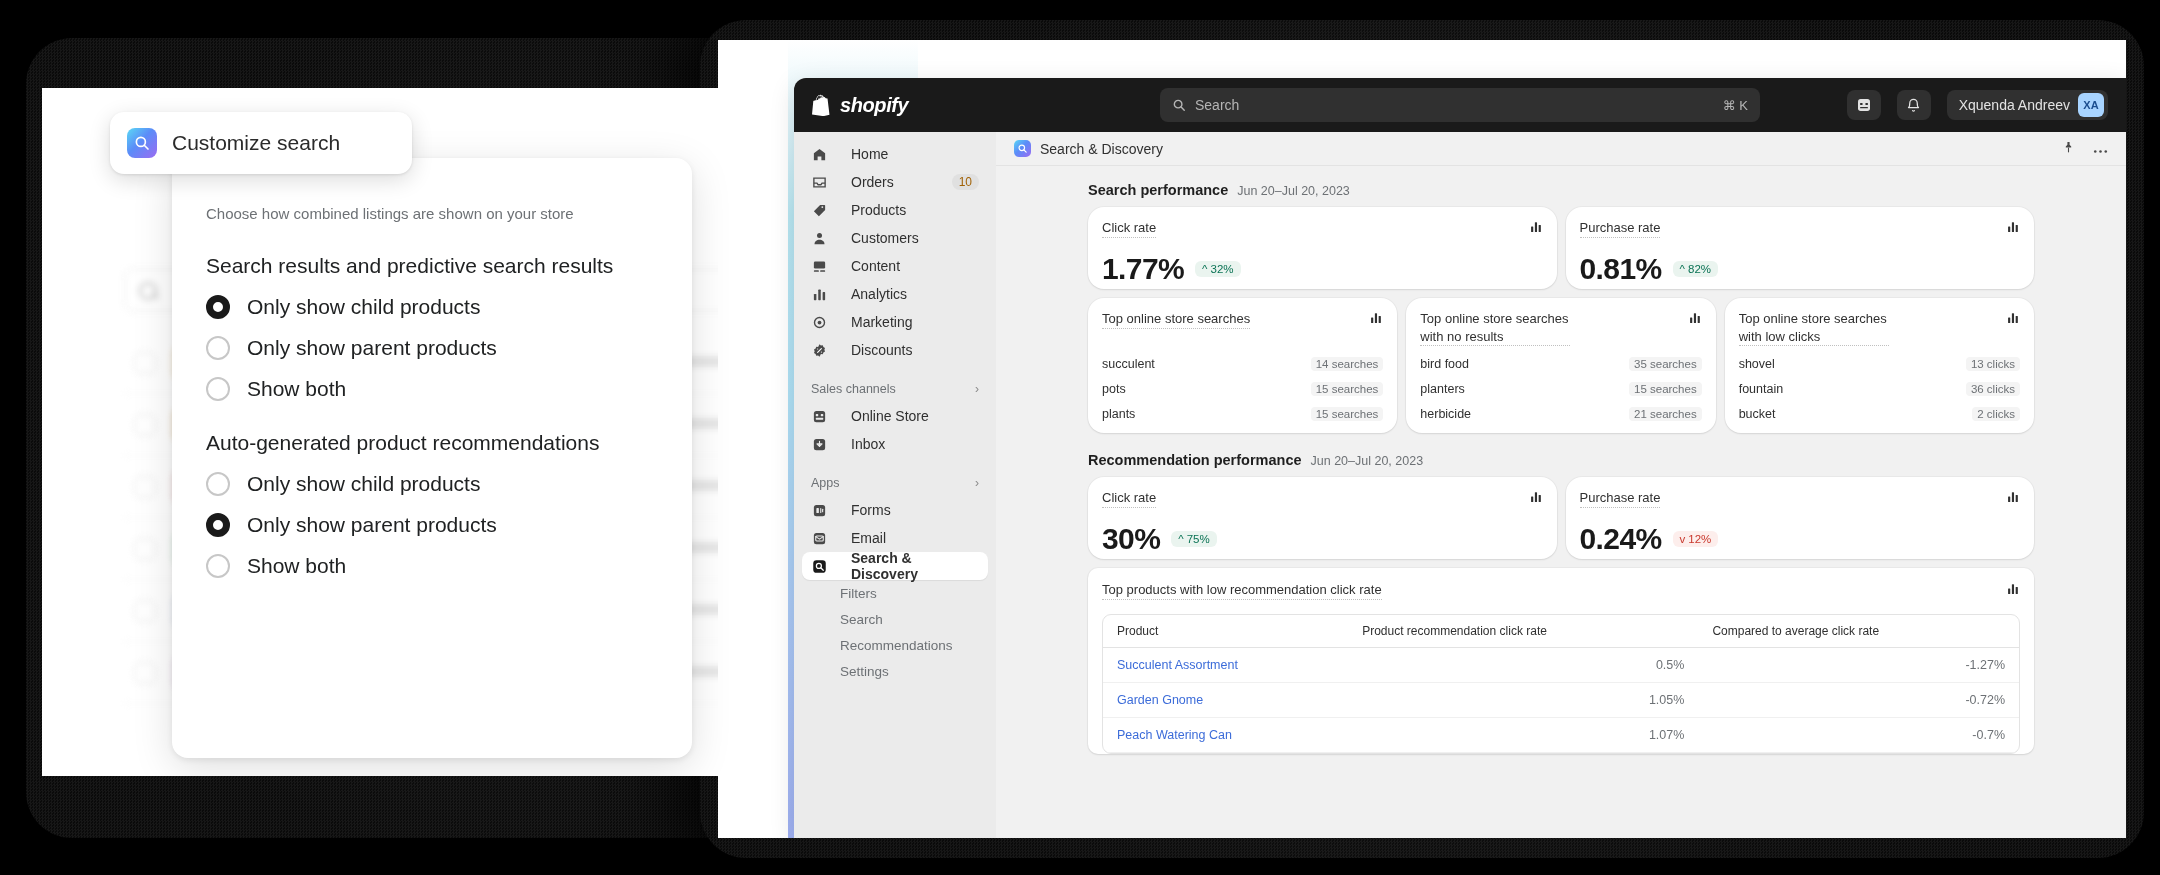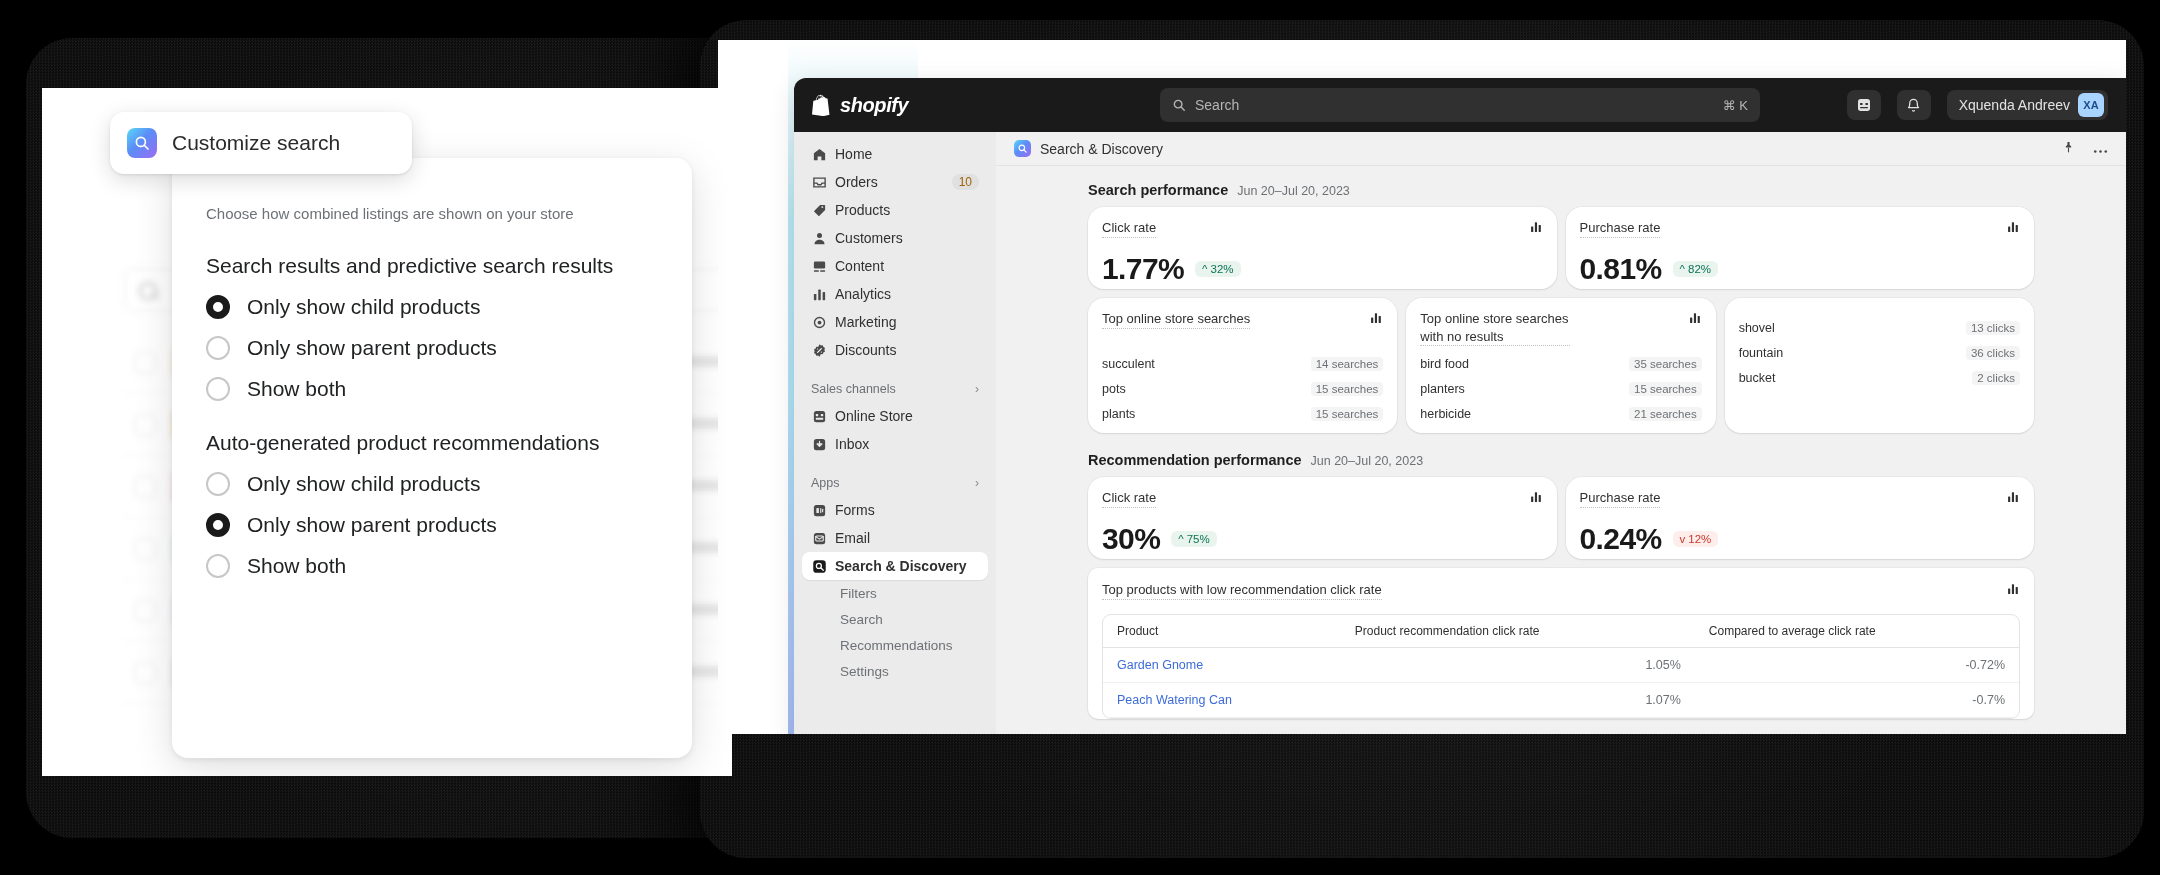--- a/index.html
+++ b/index.html
@@ -82,21 +82,21 @@
   .group-title { margin-top: 30px; font-size: 21px; color: #202223; }
   .radio-row { display: flex; align-items: center; gap: 17px; margin-top: 17px; }
   .radio { width: 24px; height: 24px; border-radius: 50%; border: 2px solid #c7c7c7;
            background: #fff; flex: none; position: relative; }
   .radio.checked { border: 7px solid #1a1a1a; background: #fff; }
   .radio-label { font-size: 21px; color: #202223; }
 
   
   #right-window {
     position: absolute; left: 718px; top: 40px;
-    width: 1408px; height: 694px; background: #fff; overflow: hidden;
+    width: 1408px; height: 798px; background: #fff; overflow: hidden;
   }
   
   .blue-wash { position:absolute; left:0; top:0; width: 200px; height: 798px;
       background: linear-gradient(180deg,#ffffff 0%, #b8e6f2 22%, #aee0f5 45%, #a9c8f5 72%, #9fb0f2 100%); }
   .white-wash-left { position:absolute; left:0; top:0; width:70px; height:798px; background:#fff; }
 
   #admin {
     position: absolute; left: 76px; top: 38px; width: 1332px; height: 760px;
     border-radius: 12px 0 0 0; overflow: hidden;
     background: #f1f1f1;
@@ -123,21 +123,21 @@
                align-items: center; gap: 8px; padding: 0 4px 0 12px; }
   .user-chip .uname { color: #e3e3e3; font-size: 14px; }
   .user-chip .avatar { width: 26px; height: 24px; border-radius: 6px; background: #a8d4ff;
               color: #1b4d8f; font-size: 11px; font-weight: 700; display:flex;
               align-items:center; justify-content:center; }
 
   #admin-body { display: flex; height: 706px; }
 
   
   #sidebar { width: 202px; background: #ebebeb; padding: 8px 8px 0 8px; flex: none; }
-  .nav-item { height: 28px; display: flex; align-items: center; gap: 8px;
+  .nav-item { height: 28px; display: flex; align-items: center; gap: 24px;
               padding: 0 9px; border-radius: 8px; font-size: 14px; color: #303030; }
   .nav-item.active { background: #fff; font-weight: 600;
                      box-shadow: 0 1px 1px rgba(0,0,0,.07); }
   .nav-item .badge { margin-left: auto; background: #e0e0e0; color: #a16207; font-size: 12px;
                      border-radius: 8px; padding: 1px 7px; }
   .nav-ico { width: 16px; height: 16px; flex: none; display:flex; align-items:center;
              justify-content:center; color:#4a4a4a; }
   .nav-section { display:flex; align-items:center; height: 26px; margin-top: 12px;
                  padding: 0 9px; font-size: 12.5px; color: #6d7175; }
   .nav-section .chev { margin-left: auto; color: #8a8a8a; font-size: 12px; }
@@ -604,20 +604,30 @@
                   <span class="term">planters</span>
                   <span class="cnt">15 searches</span>
                 </div>
                 <div class="list-row">
                   <span class="term">herbicide</span>
                   <span class="cnt">21 searches</span>
                 </div>
               </div>
 
               <div class="card list-card">
+                <div class="card-title-row">
+                  <span class="card-title" style="max-width:150px">Top online store searches with low clicks</span>
+                  <span class="bars-ico">
+                    <svg width="13" height="13" viewBox="0 0 24 24" fill="#303030">
+                        <rect x="2" y="12" width="4" height="10" rx="1"></rect>
+                        <rect x="9" y="4" width="4" height="18" rx="1"></rect>
+                        <rect x="16" y="9" width="4" height="13" rx="1"></rect>
+                      </svg>
+                  </span>
+                </div>
                 <div class="list-row">
                   <span class="term">shovel</span>
                   <span class="cnt">13 clicks</span>
                 </div>
                 <div class="list-row">
                   <span class="term">fountain</span>
                   <span class="cnt">36 clicks</span>
                 </div>
                 <div class="list-row">
                   <span class="term">bucket</span>
@@ -686,20 +696,25 @@
               <div id="products-table">
                 <table>
                   <thead>
                     <tr>
                       <th>Product</th>
                       <th>Product recommendation click rate</th>
                       <th>Compared to average click rate</th>
                     </tr>
                   </thead>
                   <tbody>
+                    <tr>
+                      <td><a href="#">Succulent Assortment</a></td>
+                      <td>0.5%</td>
+                      <td>-1.27%</td>
+                    </tr>
                     <tr>
                       <td><a href="#">Garden Gnome</a></td>
                       <td>1.05%</td>
                       <td>-0.72%</td>
                     </tr>
                     <tr>
                       <td><a href="#">Peach Watering Can</a></td>
                       <td>1.07%</td>
                       <td>-0.7%</td>
                     </tr>

